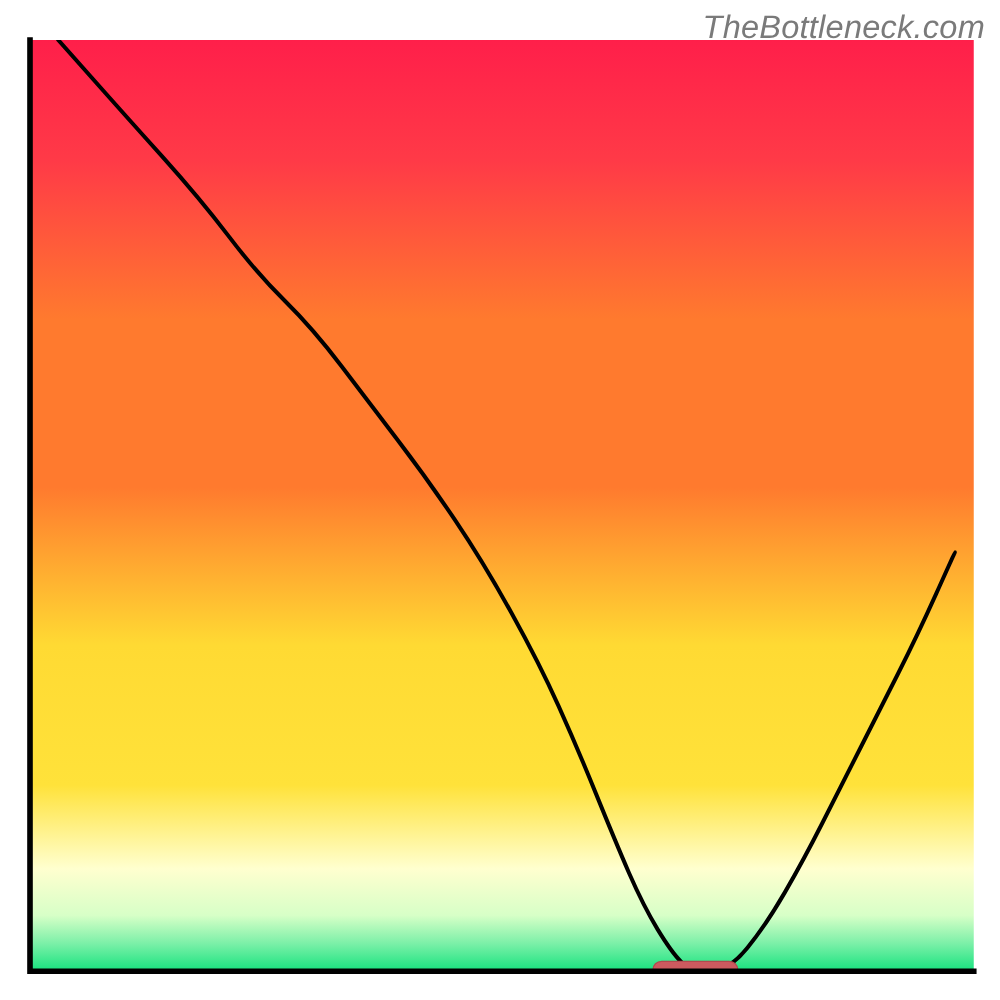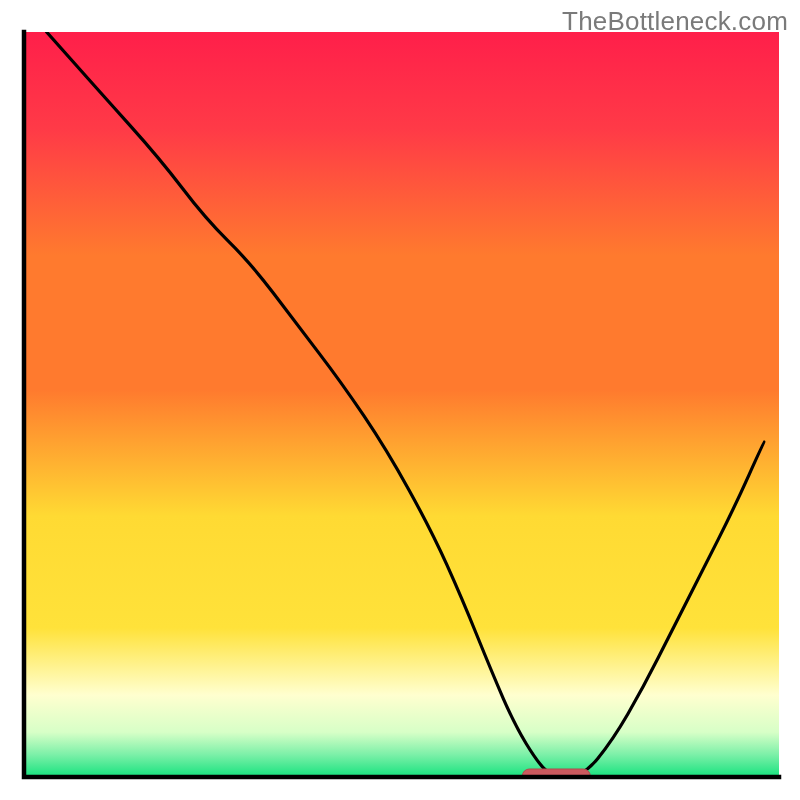--- a/index.html
+++ b/index.html
@@ -8,20 +8,21 @@
     width: 800px;
     height: 800px;
     overflow: hidden;
     background: #ffffff;
     font-family: Arial, Helvetica, sans-serif;
   }
   .wrap {
     position: relative;
     width: 800px;
     height: 616px;
+    font-style: italic;
   }
   .watermark {
     position: absolute;
     top: 6px;
     right: 12px;
     font-size: 26px;
     font-weight: 400;
     color: #7a7a7a;
     letter-spacing: 0.2px;
     z-index: 20;

